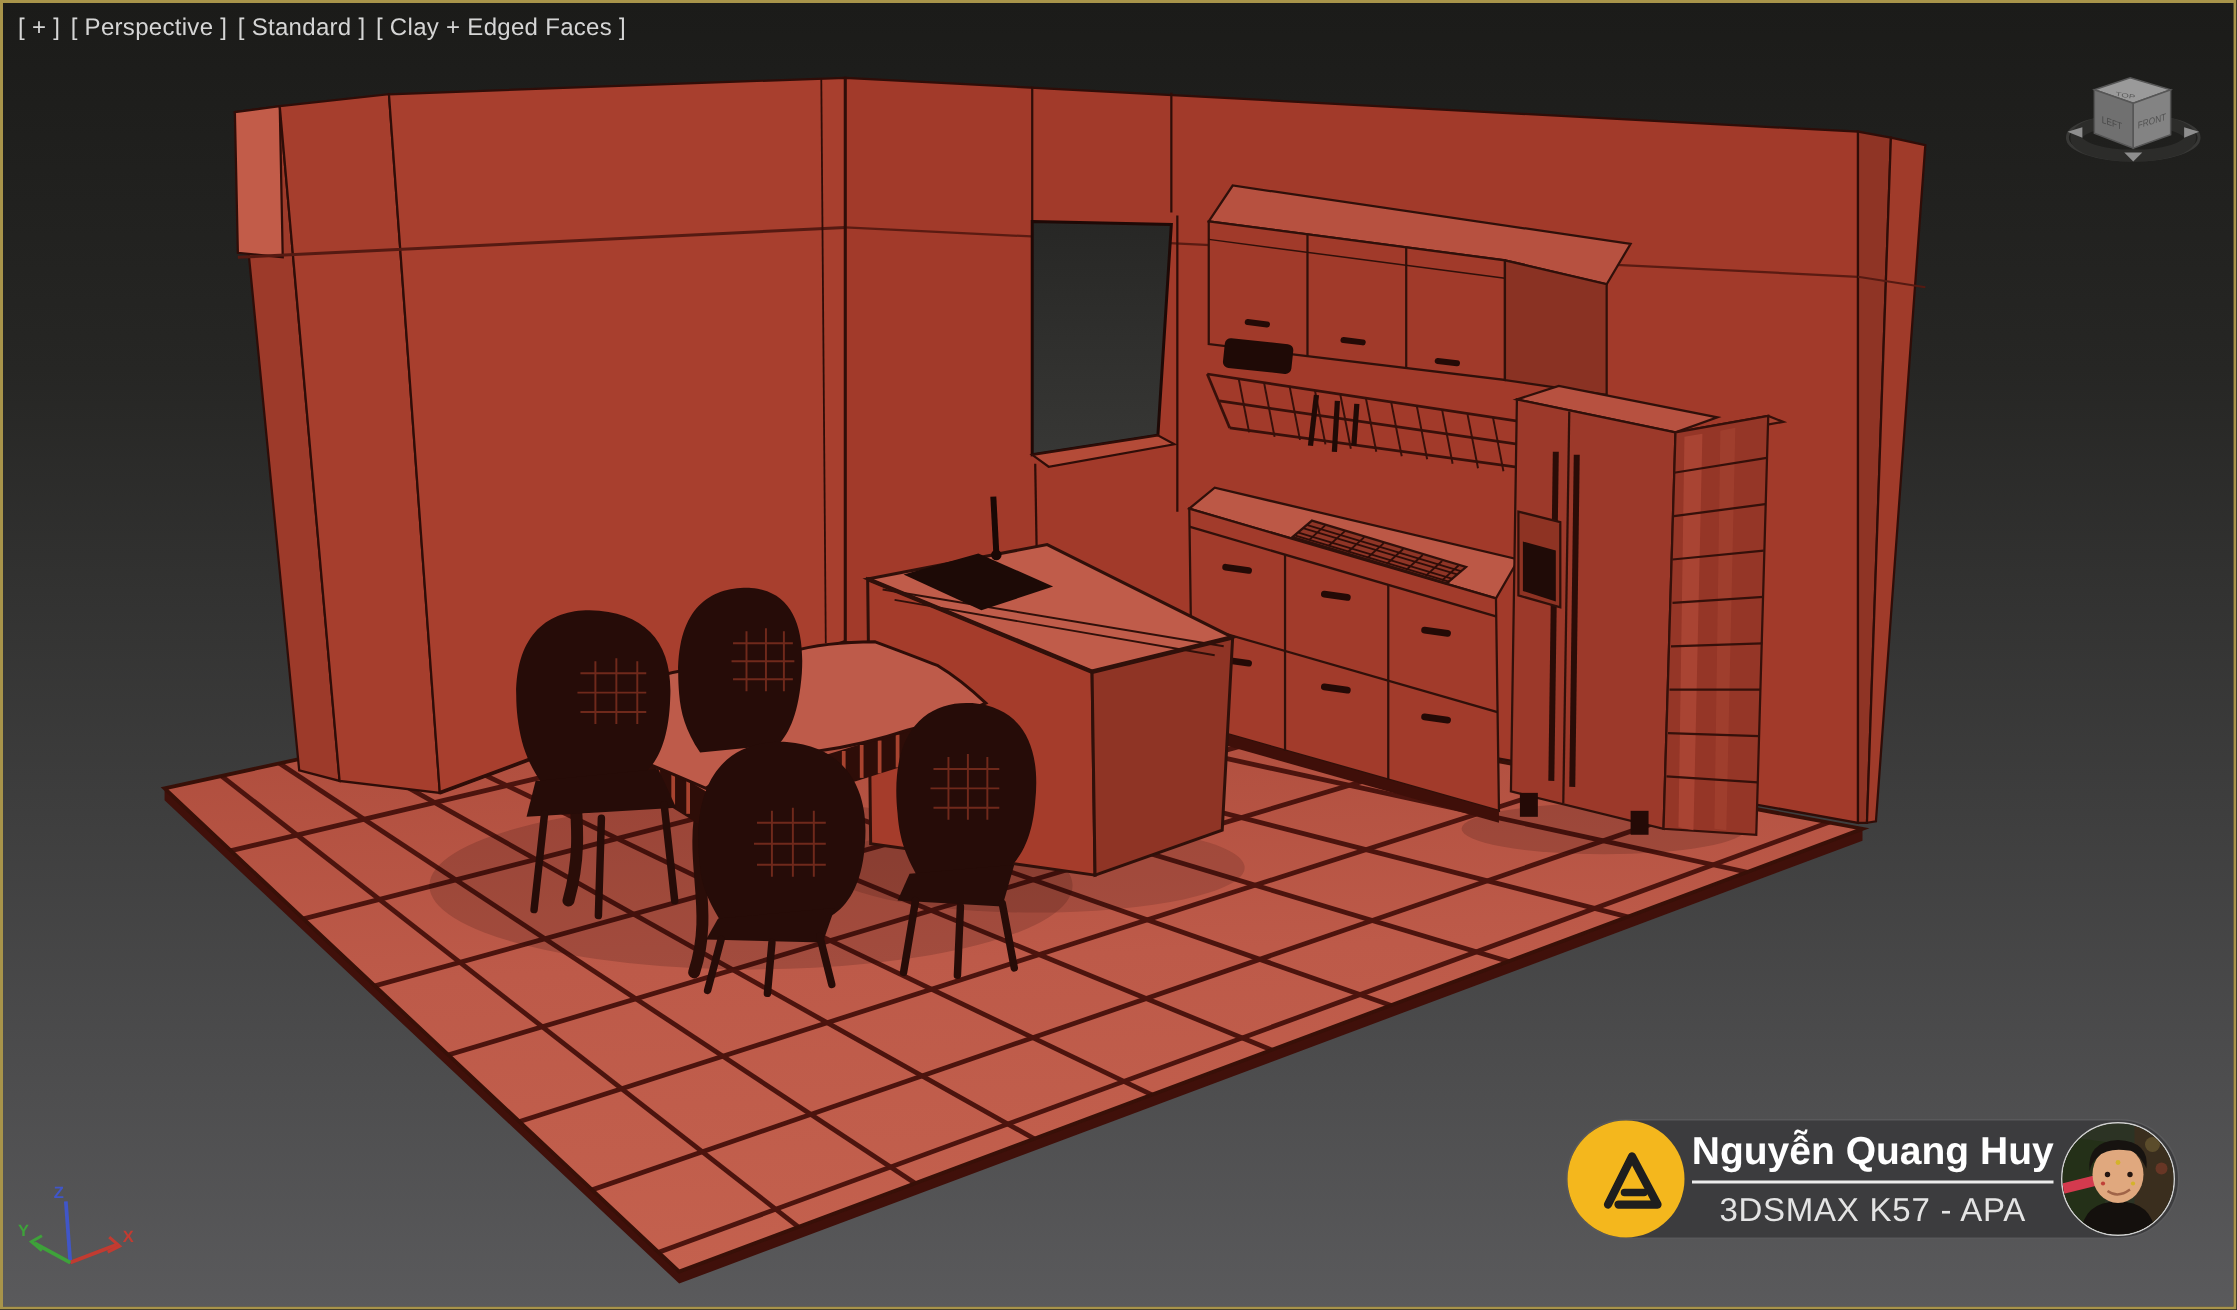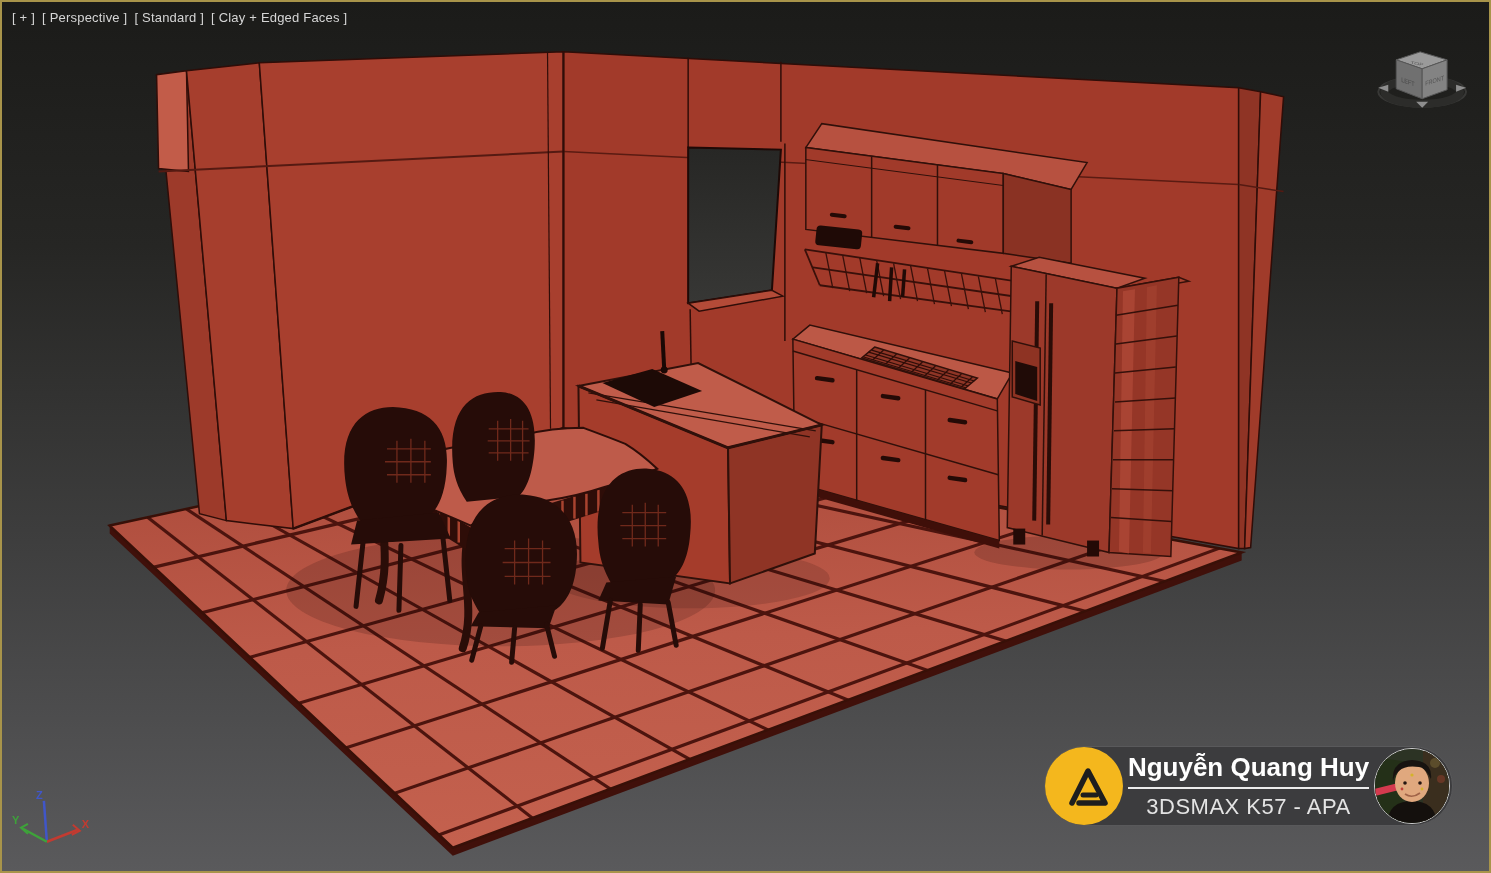--- a/index.html
+++ b/index.html
@@ -4,21 +4,21 @@
 <style>
   html,body{margin:0;padding:0;background:#222;}
   .viewport{
     position:relative;width:1491px;height:873px;overflow:hidden;
     box-sizing:border-box;border:2px solid #a8944a;
     background:linear-gradient(#1b1b19,#262624 28%,#3e3e3e 62%,#5a5a5c);
     font-family:"Liberation Sans",sans-serif;
   }
   .scene{position:absolute;inset:0;display:block;}
   .vp-label{
-    position:absolute;top:8px;left:10px;color:#d5d5d5;font-size:13px;
+    position:absolute;top:8px;left:10px;color:#d5d5d5;font-size:16px;
     letter-spacing:.2px;user-select:none;white-space:nowrap;
   }
   .vp-label span{margin-right:7px;cursor:pointer;}
   .badge{
     position:absolute;right:36px;bottom:45px;width:409px;height:80px;
     background:#3c3c3e;border:1px solid #59595b;border-radius:44px;
     display:flex;align-items:center;box-sizing:border-box;
   }
   .badge-logo{
     width:78px;height:78px;border-radius:50%;background:#f4b71d;flex:none;

